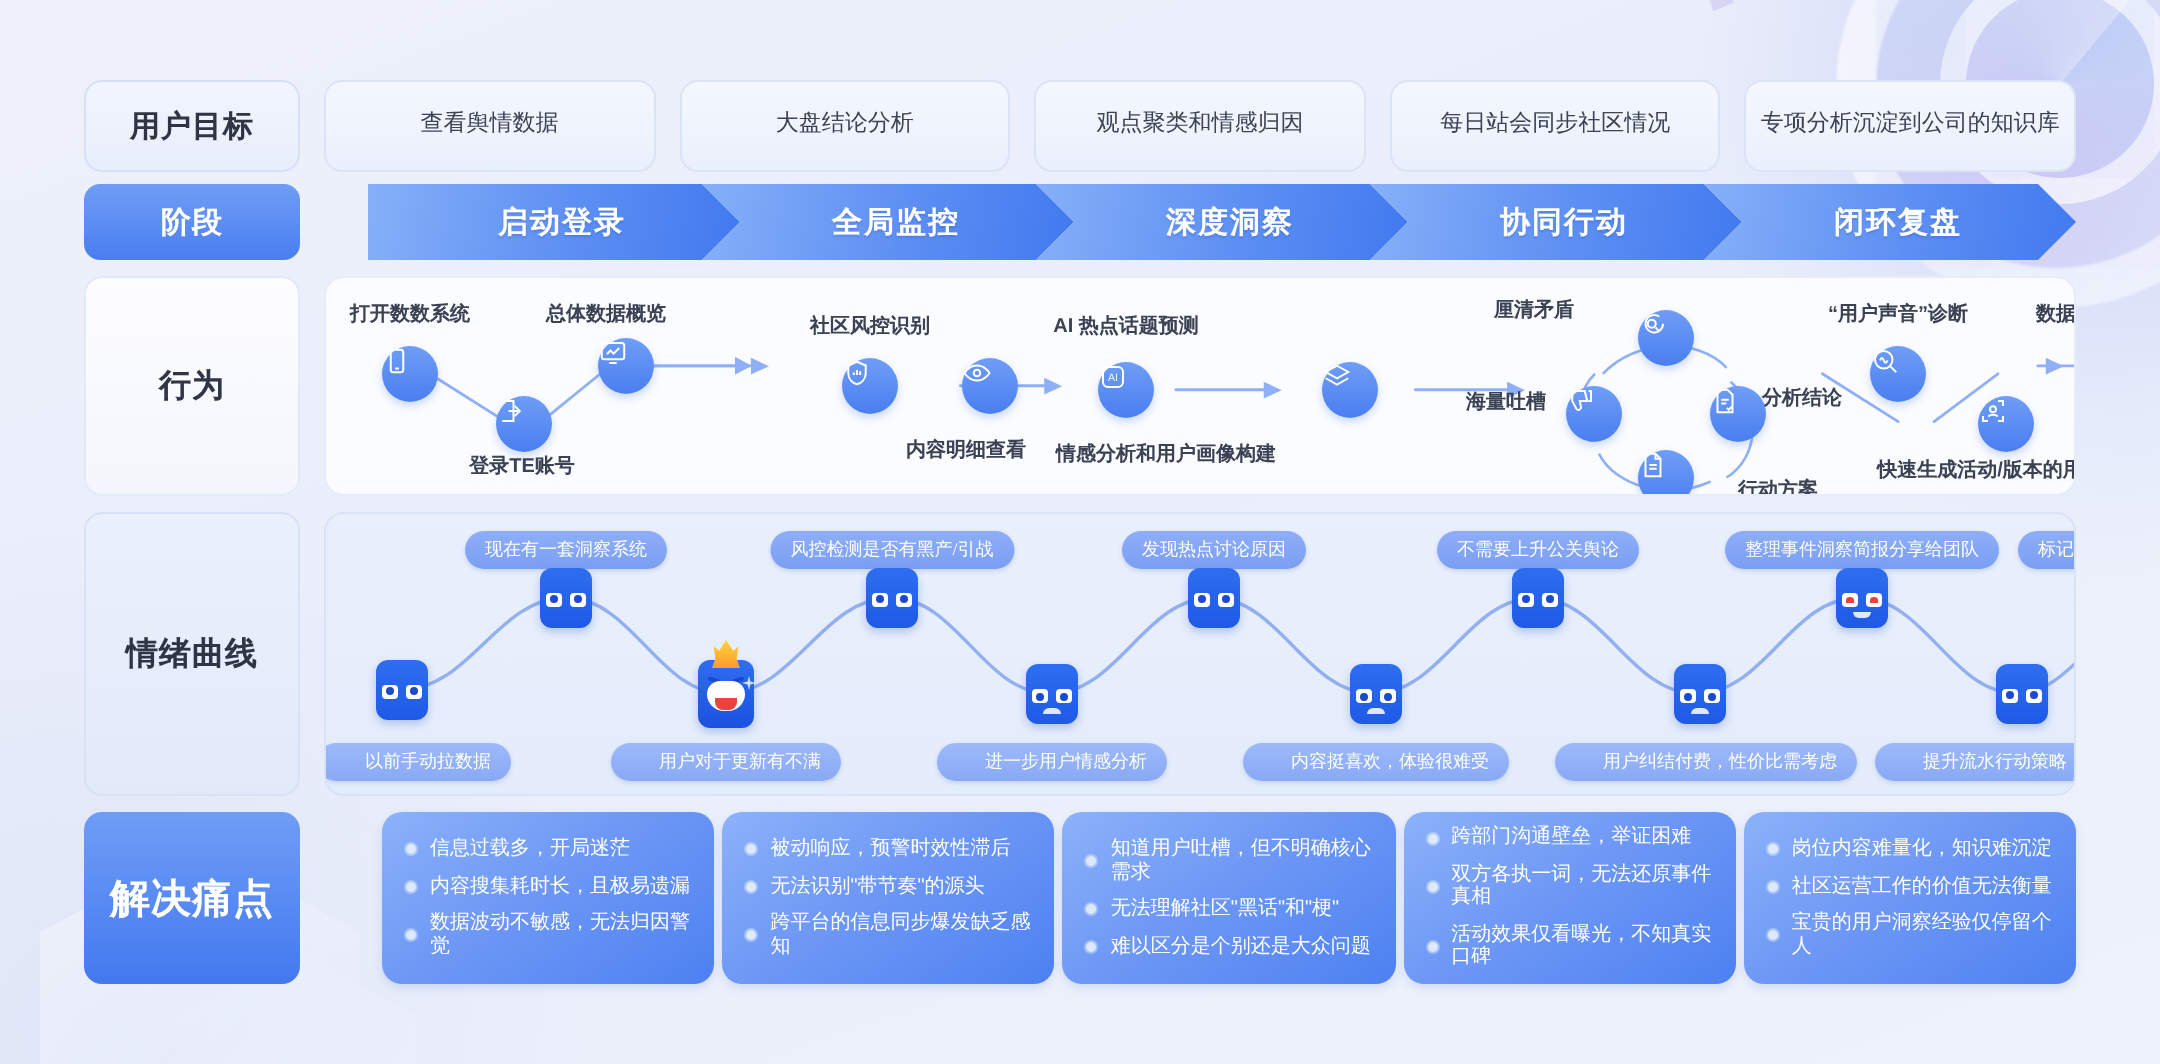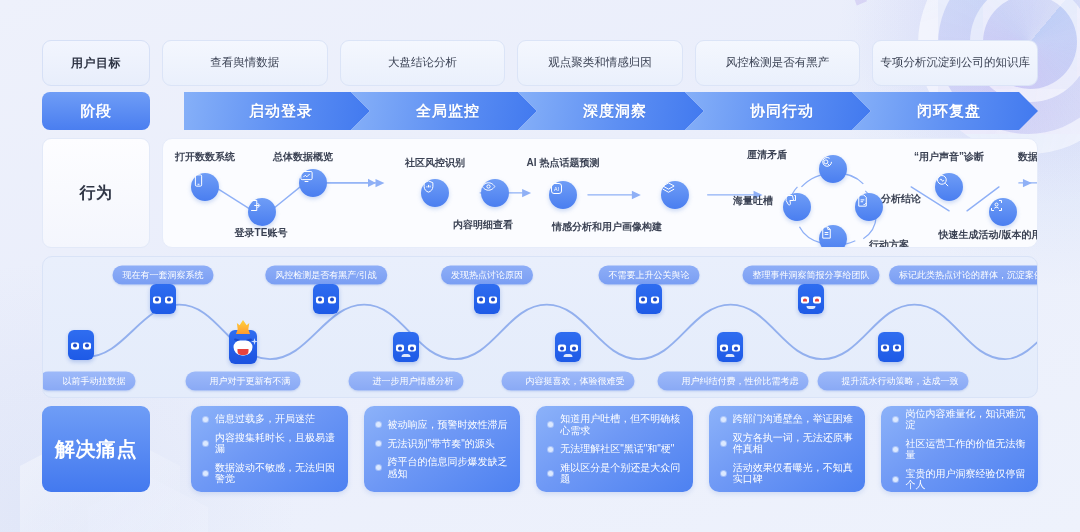--- a/index.html
+++ b/index.html
@@ -54,21 +54,21 @@
   .rowlabel {
     flex: 0 0 108px; margin-right: 12px; border-radius: 9px;
     display: flex; align-items: center; justify-content: center;
     font-size: 14.5px; font-weight: 700; letter-spacing: .5px; color: #2f3545;
   }
 
   
   #row-goals { left: 42px; top: 40px; width: 996px; height: 46px; }
   #row-goals .rowlabel {
     background: linear-gradient(180deg,#f2f5fe,#e8eefb);
-    border: 1px solid #d6e0f6; font-size: 12px;
+    border: 1px solid #d6e0f6; font-size: 15px;
   }
   .goals { flex: 1; display: flex; gap: 12px; }
   .goal-card {
     flex: 1; border-radius: 9px;
     background: linear-gradient(180deg,#f4f7fe,#eaf0fc);
     border: 1px solid #dbe4f7;
     display: flex; align-items: center; justify-content: center;
     font-size: 11.5px; color: #3c4355; text-align: center; padding: 0 6px;
     line-height: 1.2;
   }
@@ -187,21 +187,21 @@
     background: #cfe0ff;
     clip-path: polygon(50% 0,60% 40%,100% 50%,60% 60%,50% 100%,40% 60%,0 50%,40% 40%);
   }
 
   
   #row-pain { left: 42px; top: 406px; width: 996px; height: 86px; }
   #row-pain .rowlabel {
     background: linear-gradient(180deg,#6f9df6,#4379ef);
     color: #fff; font-size: 20px;
   }
-  .pains { flex: 1; display: flex; gap: 16px; padding-left: 29px; }
+  .pains { flex: 1; display: flex; gap: 4px; padding-left: 29px; }
   .pain-card {
     flex: 1; border-radius: 10px; padding: 11px 12px;
     background: linear-gradient(145deg,#8cb2f9 0%, #6e98f5 45%, #4d81f1 100%);
     box-shadow: 0 2px 5px rgba(80,120,210,.18);
     display: flex; flex-direction: column; justify-content: center; gap: 7px;
   }
   .pain-item {
     display: flex; align-items: center; gap: 7px;
     color: #ffffff; font-size: 10px; line-height: 1.15;
   }
@@ -234,21 +234,21 @@
   <div class="deco deco-ring-inner"></div>
   <div class="deco deco-cube"></div>
   <div class="deco deco-cube2"></div>
 
   <div class="row" id="row-goals">
     <div class="rowlabel">用户目标</div>
     <div class="goals">
       <div class="goal-card">查看舆情数据</div>
       <div class="goal-card">大盘结论分析</div>
       <div class="goal-card">观点聚类和情感归因</div>
-      <div class="goal-card">风控检测是否有黑产</div>
+      <div class="goal-card">每日站会同步社区情况</div>
       <div class="goal-card">专项分析沉淀到公司的知识库</div>
     </div>
   </div>
 
   <div class="row" id="row-stage">
     <div class="rowlabel">阶段</div>
     <div class="stages">
       <div class="stage">
           <span>启动登录</span>
         </div>
@@ -341,21 +341,21 @@
           </svg>
       </div>
       <div class="bh-icon" style="left:332px; top:54px;">
         <svg viewBox="0 0 24 24">
             <path d="M2 12s3.5-6 10-6 10 6 10 6-3.5 6-10 6S2 12 2 12z"></path>
             <circle cx="12" cy="12" r="2.6"></circle>
           </svg>
       </div>
 
       <span class="bh-label" style="left:400px; top:24px;">AI 热点话题预测</span>
-      <span class="bh-label" style="left:444px; top:88px;">情感分析和用户画像构建</span>
+      <span class="bh-label" style="left:420px; top:88px;">情感分析和用户画像构建</span>
       <div class="bh-icon" style="left:400px; top:56px;">
         <svg viewBox="0 0 24 24">
             <rect x="4" y="4" width="16" height="16" rx="4"></rect>
             <text x="12" y="15.5" font-size="8.5" fill="#fff" stroke="none" text-anchor="middle" font-family="Liberation Sans, sans-serif">AI</text>
           </svg>
       </div>
       <div class="bh-icon" style="left:512px; top:56px;">
         <svg viewBox="0 0 24 24">
             <path d="M12 3l9 5-9 5-9-5z"></path>
             <path d="M3 13l9 5 9-5"></path>
@@ -409,20 +409,21 @@
             <path d="M4 8V4h4M20 8V4h-4M4 16v4h4M20 16v4h-4"></path>
             <circle cx="12" cy="10.5" r="2.4"></circle>
             <path d="M8.4 16.5c.8-2 6.4-2 7.2 0"></path>
           </svg>
       </div>
 
     </div>
   </div>
 
   <div class="row" id="row-emotion">
+    <div class="rowlabel">情绪曲线</div>
     <div class="emotion-panel">
       <svg class="curve" viewBox="0 0 876 142" preserveAspectRatio="none">
         <path d="M38,88 C72,88 86,42 120,42 C154,42 166,90 200,90
                  C234,90 249,42 283,42 C317,42 329,90 363,90
                  C397,90 410,42 444,42 C478,42 491,90 525,90
                  C559,90 572,42 606,42 C640,42 653,90 687,90
                  C721,90 734,42 768,42 C802,42 814,90 848,90
                  C876,90 895,42 925,42" fill="none" stroke="#93b0ee" stroke-width="1.7" stroke-linecap="round"></path>
       </svg>
 

